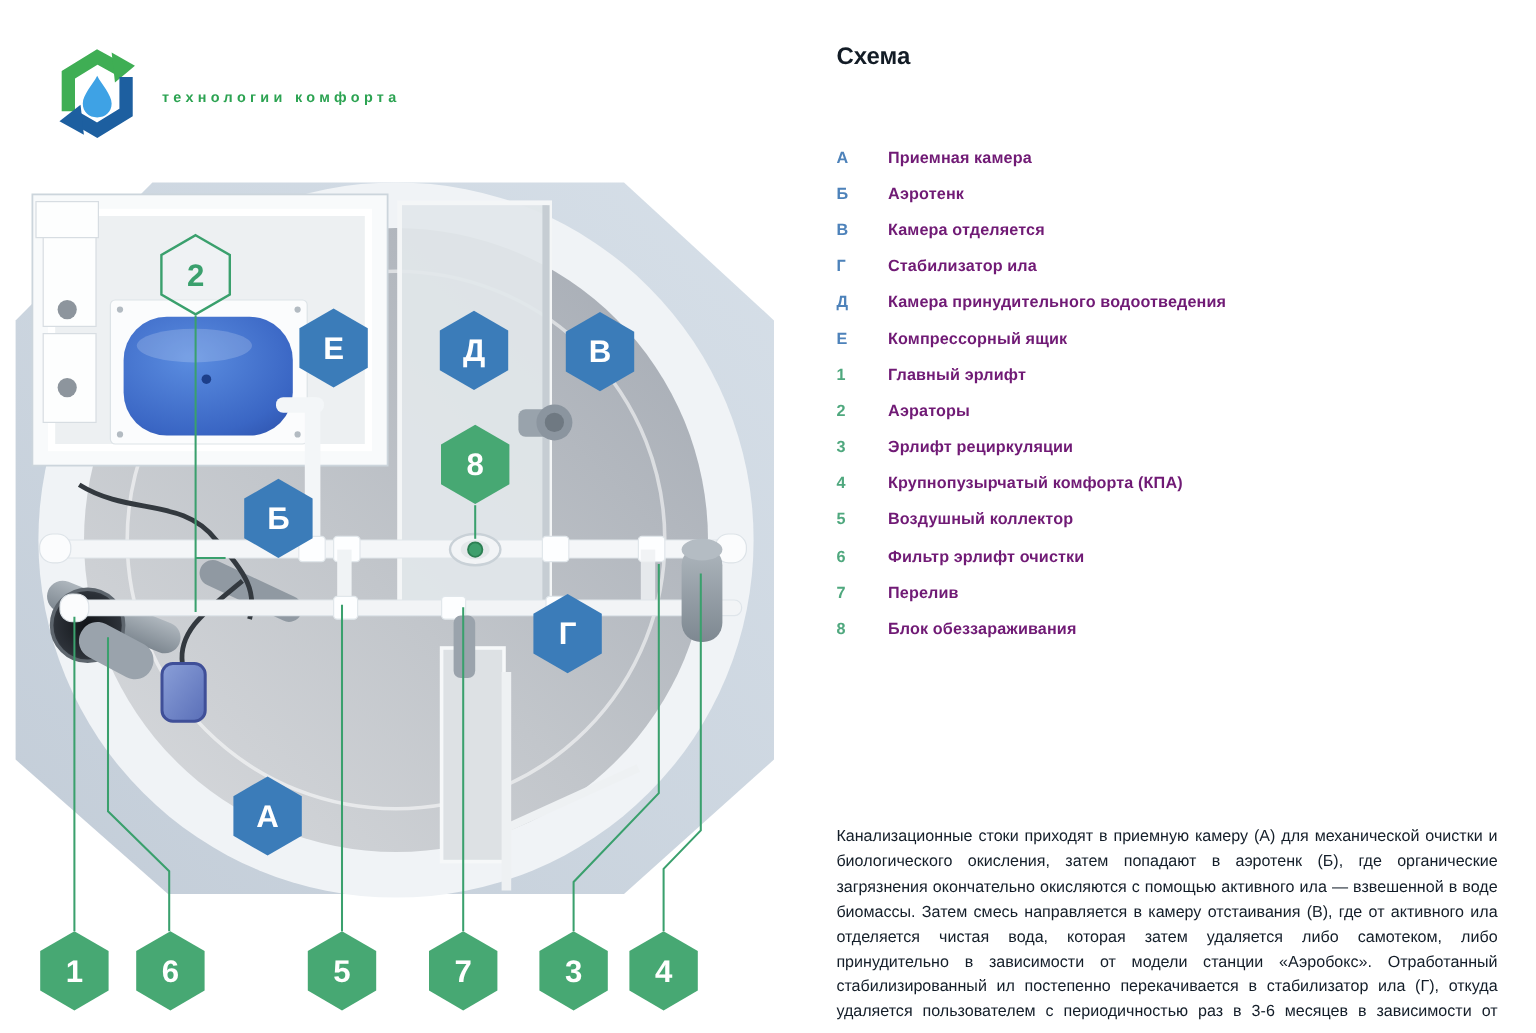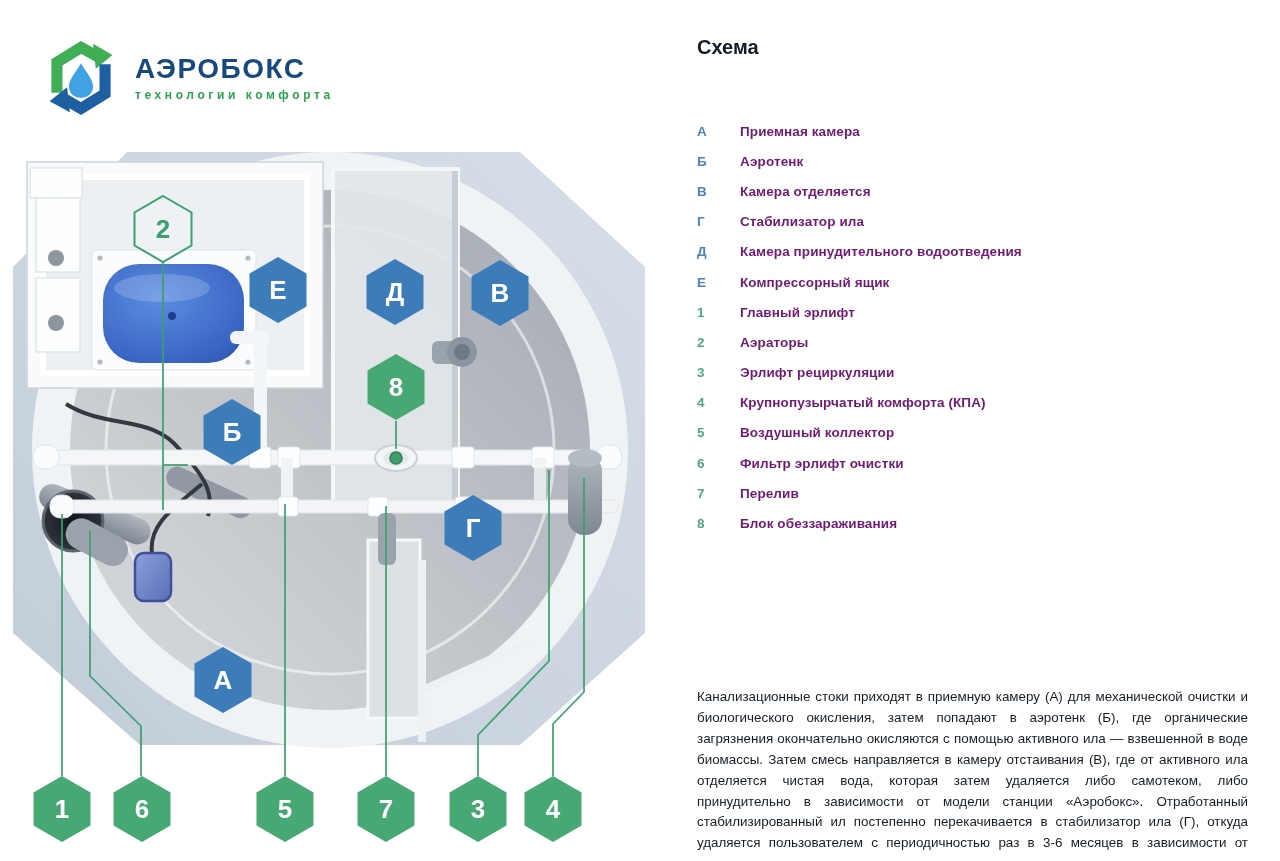--- a/index.html
+++ b/index.html
@@ -36,21 +36,20 @@
 
 <div class="logo">
   <svg class="logo-mark" viewBox="0 0 80 86">
     <polyline points="14,59 14,26 40,10 60,21" fill="none" stroke="#3fae54" stroke-width="12"></polyline>
     <polygon points="53,6 74,18 56,33" fill="#3fae54"></polygon>
     <polyline points="66,28 66,60 40,76 21,65" fill="none" stroke="#1d5fa0" stroke-width="12"></polyline>
     <polygon points="28,80 6,68 25,53" fill="#1d5fa0"></polygon>
     <path d="M40,27 C36,35 27,44 27,52 C27,59.5 32.5,64.5 40,64.5 C47.5,64.5 53,59.5 53,52 C53,44 44,35 40,27 Z" fill="#3ea2e5"></path>
   </svg>
   <div class="logo-text">
-    <div class="logo-brand">АЭРОБОКС</div>
     <div class="logo-tagline">технологии комфорта</div>
   </div>
 </div>
 
 <div class="legend-title">Схема</div>
 
 <div class="legend">
   <div class="legend-row">
       <span class="legend-key letter">А</span>
       <span class="legend-label">Приемная камера</span>

